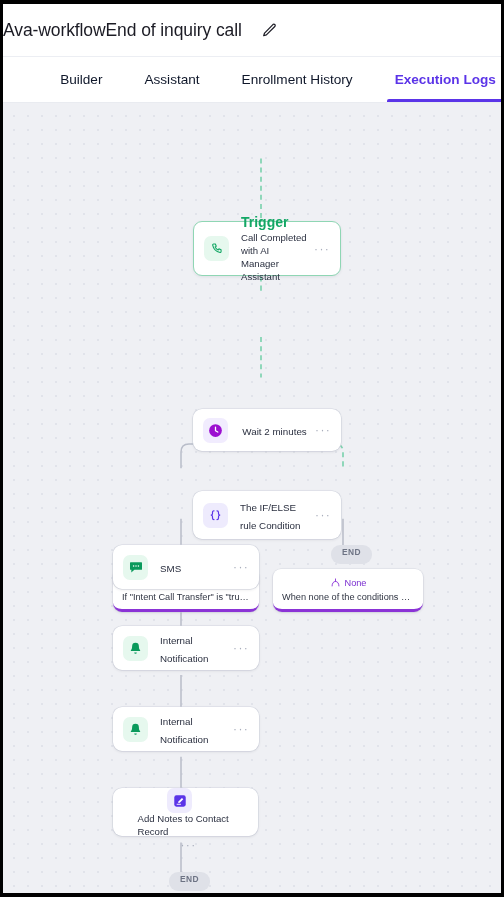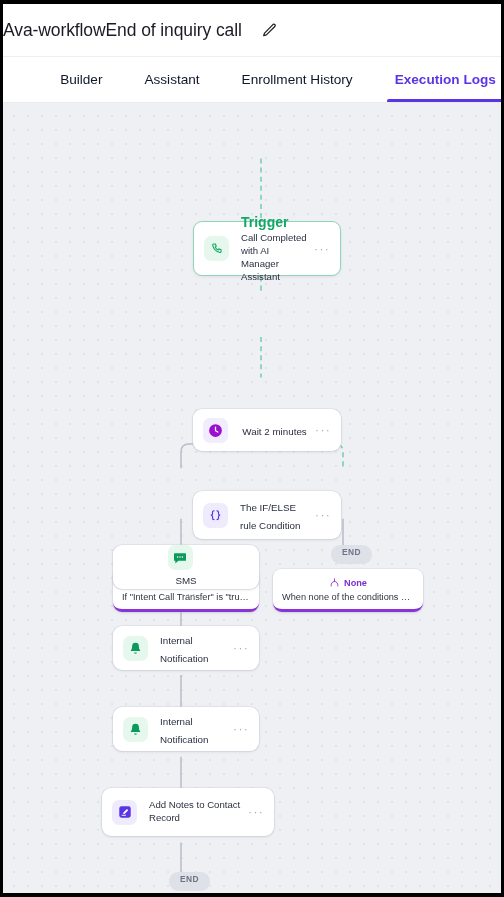--- a/index.html
+++ b/index.html
@@ -160,21 +160,21 @@
   }
   .branch-head {
     display: flex;
     align-items: center;
     justify-content: center;
     gap: 4px;
     margin-bottom: 4px;
   }
   .branch-head .label {
     font-size: 9.2px;
-    font-weight: bold;
+    font-weight: normal;
     color: #7b2fd0;
     white-space: nowrap;
   }
   .branch-sub {
     font-size: 9.2px;
     color: #2f3442;
     white-space: nowrap;
     overflow: hidden;
     text-overflow: ellipsis;
   }
@@ -296,21 +296,21 @@
             <path d="M4.5 19.5c0-6 3.3-9.8 7.5-9.8s7.5 3.8 7.5 9.8"></path>
             <path d="M12 9.7V4.2"></path>
           </svg>
           <span class="label">None</span>
         </div>
         <div class="branch-sub">When none of the conditions are met</div>
       </div>
 
       <div class="end-pill" style="left:328px; top:442px;">END</div>
 
-      <div class="node" style="left:110px; top:442px; width:146px; height:44px;flex-direction:column;">
+      <div class="node" style="left:110px; top:442px; width:146px; height:44px;">
         <span class="ico green">
           <svg viewBox="0 0 24 24" width="16" height="16">
             <path d="M4 4.8h16a1 1 0 0 1 1 1v9.4a1 1 0 0 1-1 1H9.6L5 20.1v-3.9H4a1 1 0 0 1-1-1V5.8a1 1 0 0 1 1-1z" fill="#0a9a5c"></path>
             <circle cx="8.4" cy="10.5" r="1.15" fill="#ffffff"></circle>
             <circle cx="12" cy="10.5" r="1.15" fill="#ffffff"></circle>
             <circle cx="15.6" cy="10.5" r="1.15" fill="#ffffff"></circle>
           </svg>
         </span>
         <span class="body">
           <span class="title single">SMS</span>
@@ -337,21 +337,21 @@
             <path d="M12 2.8a5.4 5.4 0 0 1 5.4 5.4c0 4.3 1.3 5.6 2 6.5.4.5 0 1.3-.7 1.3H5.3c-.7 0-1.1-.8-.7-1.3.7-.9 2-2.2 2-6.5A5.4 5.4 0 0 1 12 2.8z" fill="#0a9a5c"></path>
             <path d="M9.9 18.4h4.2a2.1 2.1 0 0 1-4.2 0z" fill="#0a9a5c"></path>
           </svg>
         </span>
         <span class="body">
           <span class="title single">Internal Notification</span>
         </span>
         <span class="dots">···</span>
       </div>
 
-      <div class="node" style="left:99px; top:685px; width:172px; height:48px;">
+      <div class="node" style="left:110px; top:685px; width:145px; height:48px;flex-direction:column;">
         <span class="ico indigo-soft">
           <svg viewBox="0 0 24 24" width="16" height="16">
             <rect x="3.4" y="3.4" width="17.2" height="17.2" rx="3.2" fill="#5b34e8"></rect>
             <path d="M14.9 7.4l2 2-5.2 5.2-2.5.5.5-2.5z" fill="#ffffff"></path>
             <path d="M7.6 16.9h5.2" stroke="#ffffff" stroke-width="1.4" stroke-linecap="round"></path>
           </svg>
         </span>
         <span class="body">
           <span class="title" style="display:block; max-width:96px;">Add Notes to Contact Record</span>
         </span>

